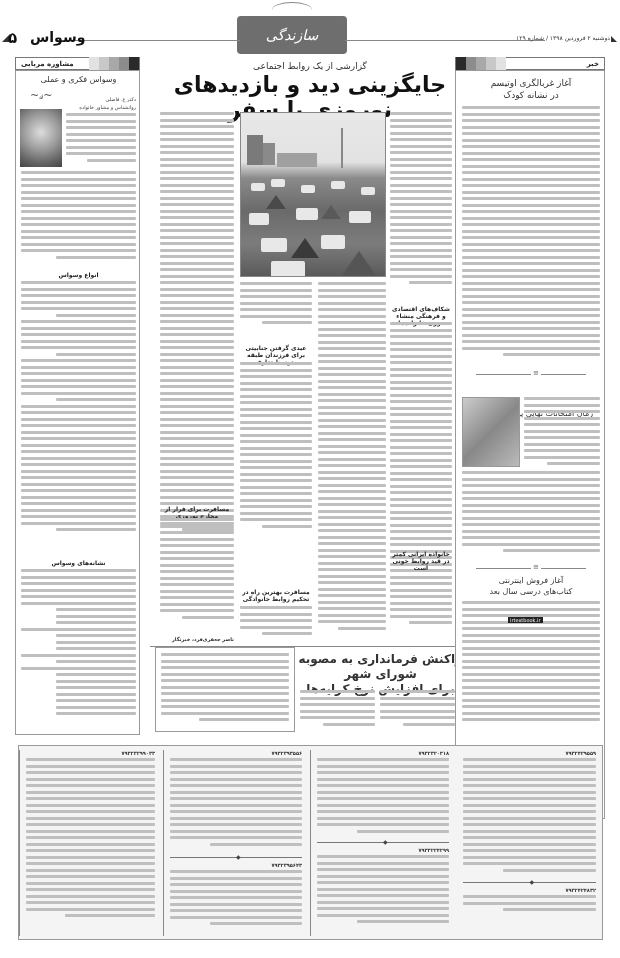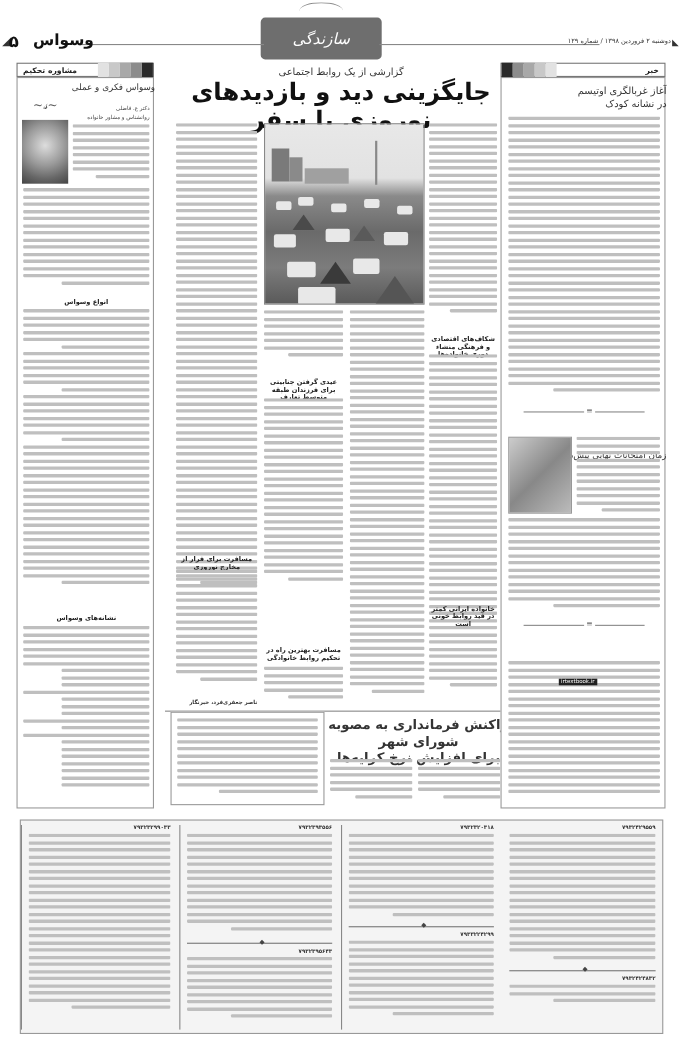--- a/index.html
+++ b/index.html
@@ -36,21 +36,21 @@
   .kicker { position: absolute; left: 170px; top: 61px; width: 280px; text-align: center; font-size: 9px; color: #333; }
   .headline { position: absolute; left: 150px; top: 72px; width: 320px; text-align: center; font-size: 22px; font-weight: bold; color: #111; letter-spacing: -0.5px; }
 
   .photo { position: absolute; left: 240px; top: 112px; width: 146px; height: 165px; background: linear-gradient(#e8e8e8 0%, #e2e2e2 30%, #8a8a8a 40%, #6a6a6a 60%, #7c7c7c 80%, #5a5a5a 100%); border: 1px solid #888; overflow: hidden; }
   .photo .bld { position: absolute; background: #9a9a9a; }
   .photo .car { position: absolute; width: 14px; height: 8px; background: #e8e8e8; border-radius: 2px; }
   .photo .tent { position: absolute; width: 0; height: 0; border-left: 10px solid transparent; border-right: 10px solid transparent; border-bottom: 14px solid #4a4a4a; }
 
   .sub-h { font-size: 6px; font-weight: bold; text-align: center; color: #222; position: absolute; }
 
-  .side-title { position: absolute; text-align: right; font-size: 9px; color: #333; }
+  .side-title { position: absolute; text-align: center; font-size: 9px; color: #333; }
 
   .divider-orn { position: absolute; height: 1px; background: #888; }
   .divider-orn::after { content: "≡"; position: absolute; left: 50%; top: -5px; font-size: 7px; background: #fff; padding: 0 2px; color: #666; }
 
   .portrait { position: absolute; background: radial-gradient(circle at 50% 40%, #ddd 0%, #999 45%, #666 75%, #444 100%); }
   .sig { position: absolute; font-family: "DejaVu Serif", serif; font-style: italic; font-size: 11px; color: #555; }
 
   .exam-photo { position: absolute; background: linear-gradient(135deg, #ccc, #888 50%, #bbb); border: 1px solid #999; }
   .link-badge { display: inline-block; background: #222; color: #fff; font-size: 5px; padding: 0 2px; }
 
@@ -76,21 +76,21 @@
     <div class="dateline">دوشنبه ۲ فروردین ۱۳۹۸ / شماره ۱۲۹</div>
     <div class="dateline-tri"></div>
   </div>
 
   <div class="sec-head" style="left:15px; top:57px; width:125px; flex-direction:row;">
     <div class="swatch" style="background:#2a2a2a"></div>
     <div class="swatch" style="background:#8c8c8c"></div>
     <div class="swatch" style="background:#a8a8a8"></div>
     <div class="swatch" style="background:#c8c8c8"></div>
     <div class="swatch" style="background:#e2e2e2"></div>
-    <div class="label" style="margin-right:auto;">مشاوره تحکیم</div>
+    <div class="label" style="margin-right:auto;">مشاوره مربایی</div>
   </div>
 
   <div class="sec-head" style="left:455px; top:57px; width:150px; flex-direction:row-reverse;">
     <div class="swatch" style="background:#2a2a2a"></div>
     <div class="swatch" style="background:#8c8c8c"></div>
     <div class="swatch" style="background:#a8a8a8"></div>
     <div class="swatch" style="background:#c8c8c8"></div>
     <div class="swatch" style="background:#e2e2e2"></div>
     <div class="label" style="margin-left:auto;">خبر</div>
   </div>
@@ -526,21 +526,21 @@
   </div>
   <div class="text-lines" style="left:380px; top:690px; width:75px; height:40px;">
     <div class="ln"></div>
       <div class="ln"></div>
       <div class="ln"></div>
       <div class="ln"></div>
       <div class="ln"></div>
       <div class="ln s"></div>
   </div>
 
-  <div class="box" style="left:455px; top:70px; width:150px; height:665px;">
+  <div class="box" style="left:455px; top:70px; width:150px; height:749px;">
     <div class="side-title" style="left:0; top:6px; width:150px; font-size:9px; line-height:12px;">
       <div>آغاز غربالگری اوتیسم</div>
       <div>در نشانه کودک</div>
     </div>
     <div class="text-lines" style="left:6px; top:35px; width:138px; height:265px;">
       <div class="ln"></div>
         <div class="ln"></div>
         <div class="ln"></div>
         <div class="ln"></div>
         <div class="ln"></div>
@@ -606,20 +606,24 @@
         <div class="ln"></div>
         <div class="ln"></div>
         <div class="ln"></div>
         <div class="ln"></div>
         <div class="ln"></div>
         <div class="ln"></div>
         <div class="ln s"></div>
     </div>
 
     <div class="divider-orn" style="left:20px; top:497px; width:110px;"></div>
+    <div class="side-title" style="left:0; top:504px; width:150px; font-size:8px; line-height:11px;">
+      <div>آغاز فروش اینترنتی</div>
+      <div>کتاب‌های درسی سال بعد</div>
+    </div>
     <div class="text-lines" style="left:6px; top:530px; width:138px; height:130px;">
       <div class="ln"></div>
         <div class="ln"></div>
         <div class="ln"></div>
         <div class="ln"></div>
         <div class="ln"></div>
         <div class="ln"></div>
         <div class="ln"></div>
         <div class="ln"></div>
         <div class="ln"></div>

